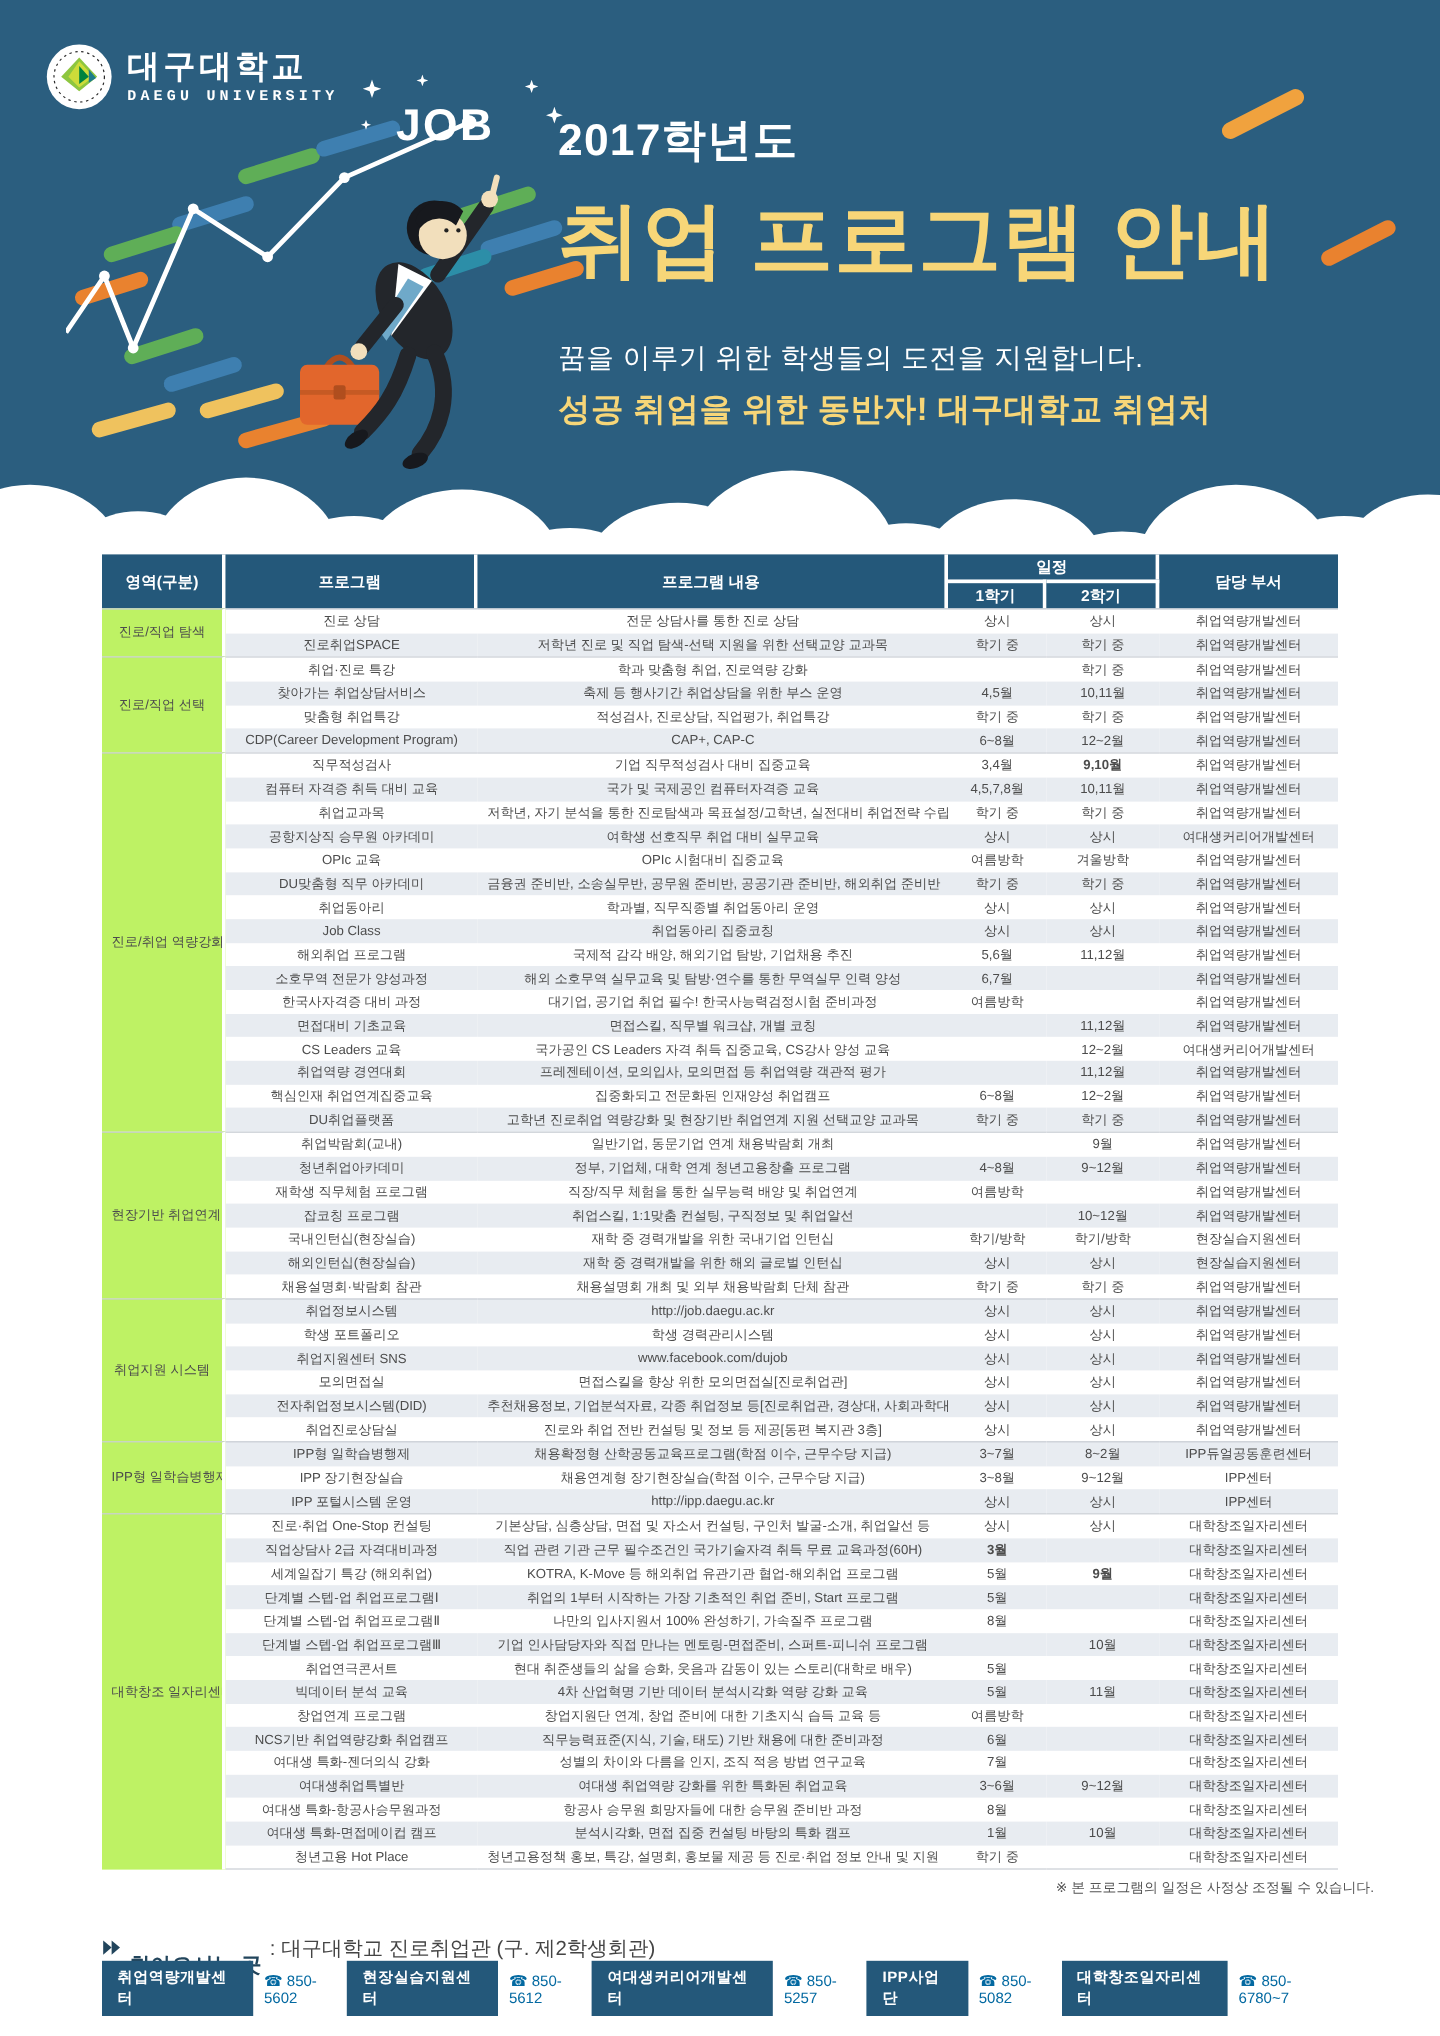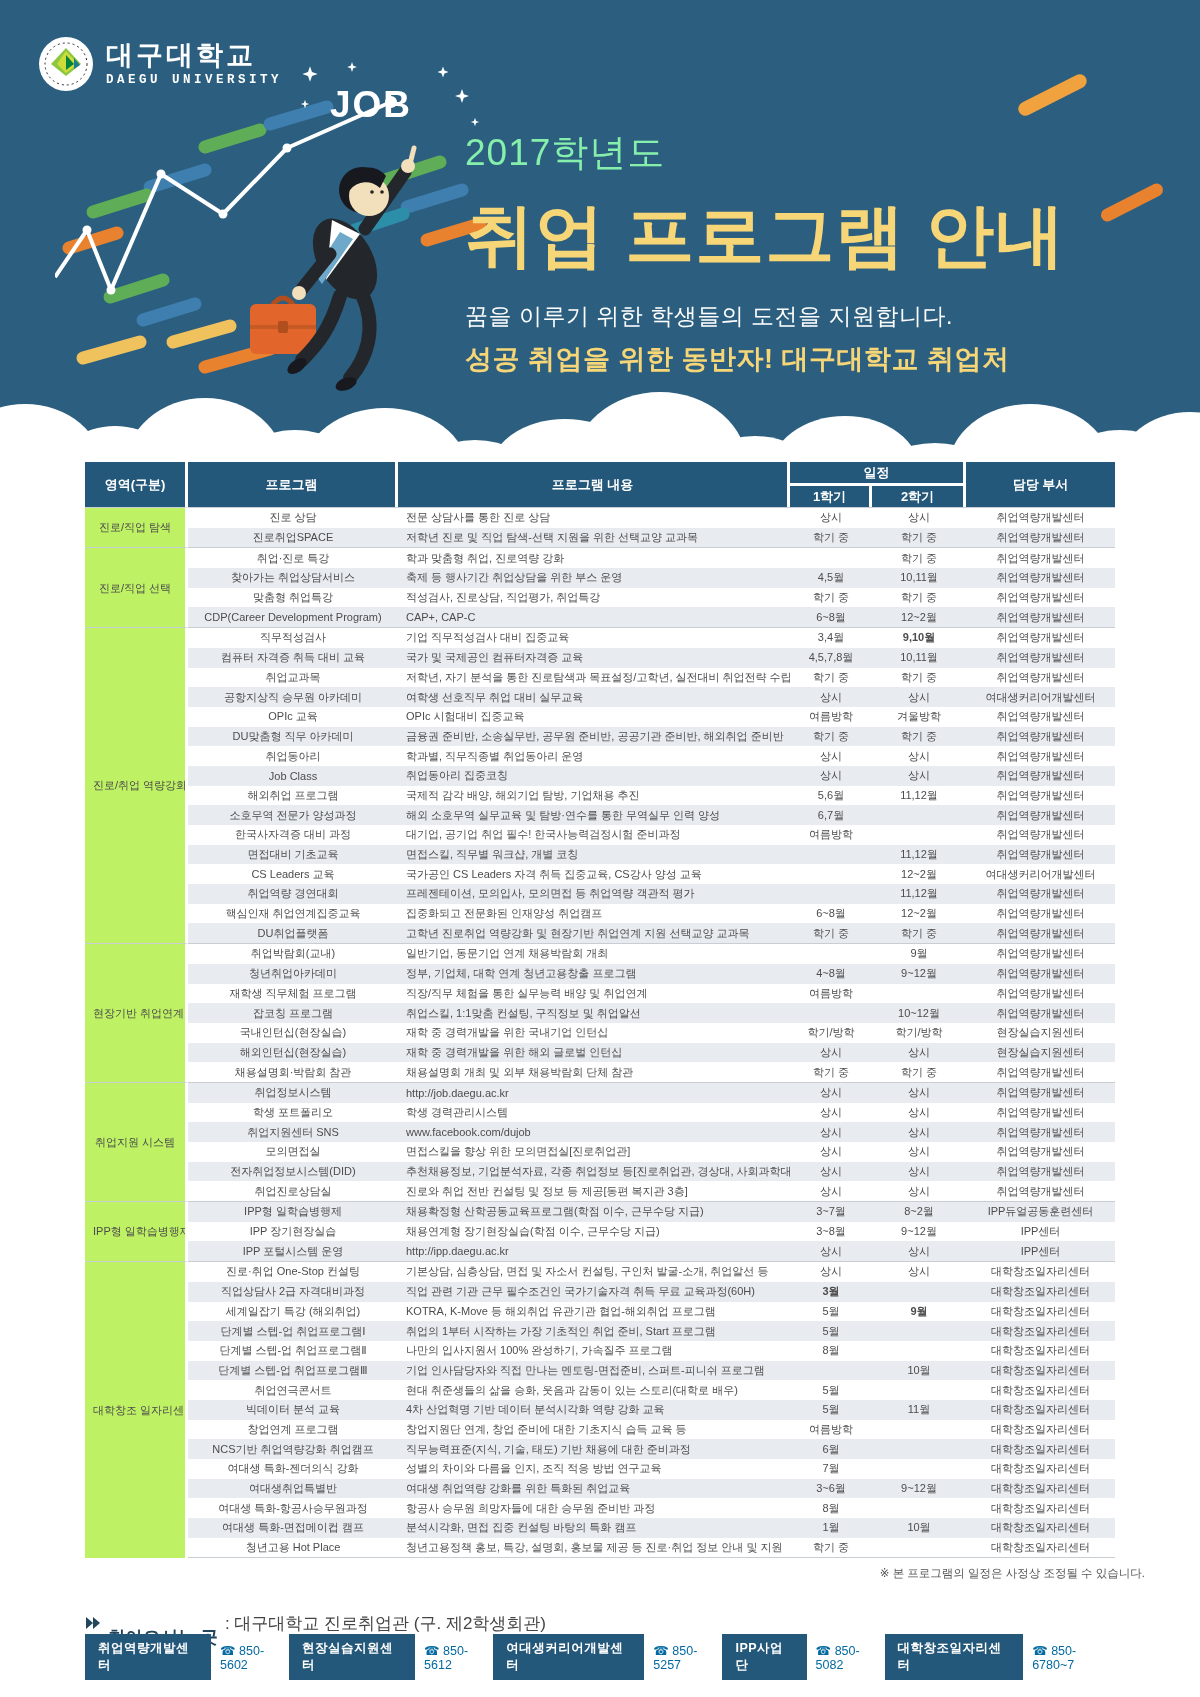--- a/index.html
+++ b/index.html
@@ -8,35 +8,35 @@
 
   
   .hero{position:absolute;left:0;top:0;width:1200px;height:460px;background:#2B5E7F;overflow:hidden;}
   .clouds{position:absolute;left:0;bottom:0;width:1200px;height:130px;}
   .logo{position:absolute;left:38px;top:36px;display:flex;align-items:center;gap:12px;}
   .logo-text .ko{color:#fff;font-size:27px;font-weight:bold;letter-spacing:3px;line-height:1.05;}
   .logo-text .en{color:#fff;font-size:12.5px;font-weight:bold;letter-spacing:3.5px;margin-top:3px;font-family:Liberation Mono, monospace;}
   .illus{position:absolute;left:55px;top:62px;width:480px;height:340px;}
   .job{position:absolute;left:330px;top:84px;color:#fff;font-size:37px;font-weight:bold;letter-spacing:2px;}
   .headline{position:absolute;left:465px;top:92px;width:660px;}
-  .hl-year{color:#86efac;font-size:37px;font-weight:normal;letter-spacing:1px;margin-top:36px;}
+  .hl-year{color:#ffffff;font-size:37px;font-weight:bold;letter-spacing:1px;}
   .hl-title{color:#F7D678;font-size:69px;font-weight:bold;letter-spacing:1px;margin-top:12px;white-space:nowrap;}
-  .hl-sub1{color:#fff;font-size:23px;margin-top:19px;letter-spacing:0.5px;}
+  .hl-sub1{color:#fff;font-size:23px;margin-top:37px;letter-spacing:0.5px;}
   .hl-sub2{color:#F7D678;font-size:27px;font-weight:bold;margin-top:9px;letter-spacing:0.5px;}
   .dash-abs{position:absolute;border-radius:8px;}
 
   
   .tbl-wrap{position:absolute;left:85px;top:462px;width:1030px;}
   table.prog{border-collapse:separate;border-spacing:0;table-layout:fixed;width:1030px;}
   table.prog th{background:#24587A;color:#fff;font-size:13px;font-weight:bold;padding:0;height:21px;}
   th.gap-r{border-right:3px solid #fff;}
   th.sub{border-top:3px solid #fff;}
   table.prog td{height:19.7px;padding:0 8px;font-size:11px;color:#4c4c4c;white-space:nowrap;overflow:hidden;vertical-align:middle;}
   td.c-prog{text-align:center;}
-  td.c-cont{text-align:left;padding-left:14px;}
+  td.c-cont{text-align:center;padding-left:14px;}
   td.c-sem{text-align:center;}
   td.c-dept{text-align:center;}
   td.bold{font-weight:bold;color:#333;}
   tr.alt td{background:#E8ECF1;}
   tr.alt td.gcell,tr td.gcell{background:#bef264;}
   td.gcell{color:#555;font-size:12px;text-align:center;white-space:pre-line;border-right:3px solid #fff;line-height:1.5;}
   tr.gstart td{border-top:1px solid #c9ced4;}
   tbody tr:last-child td{border-bottom:1px solid #c9ced4;}
 
   

